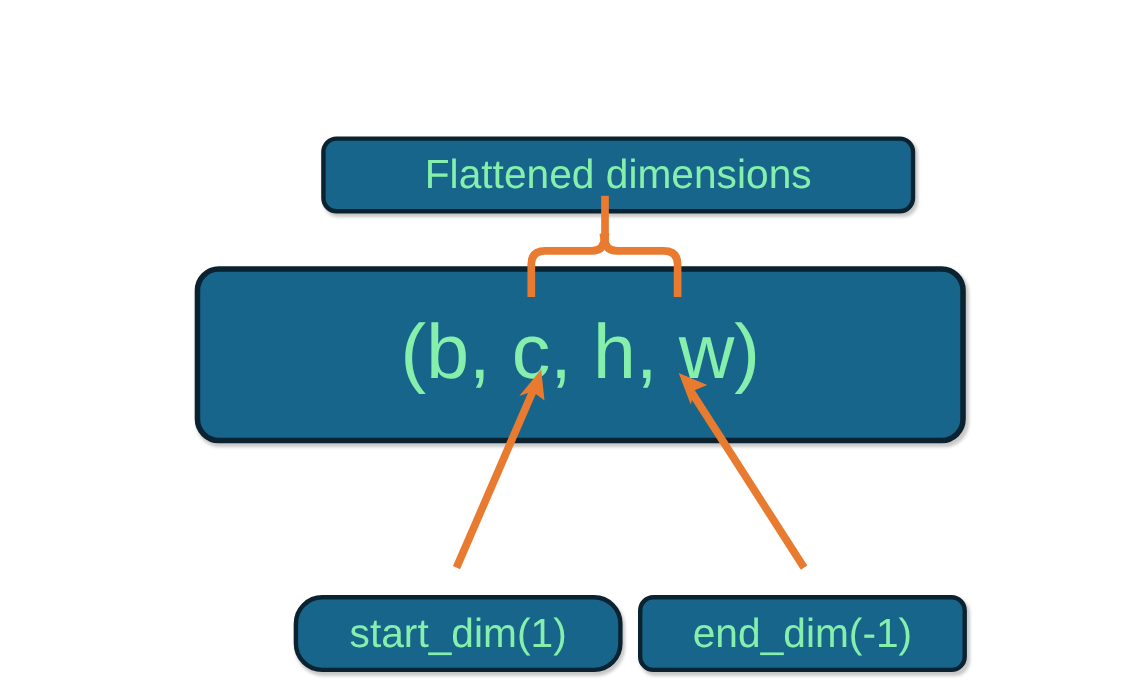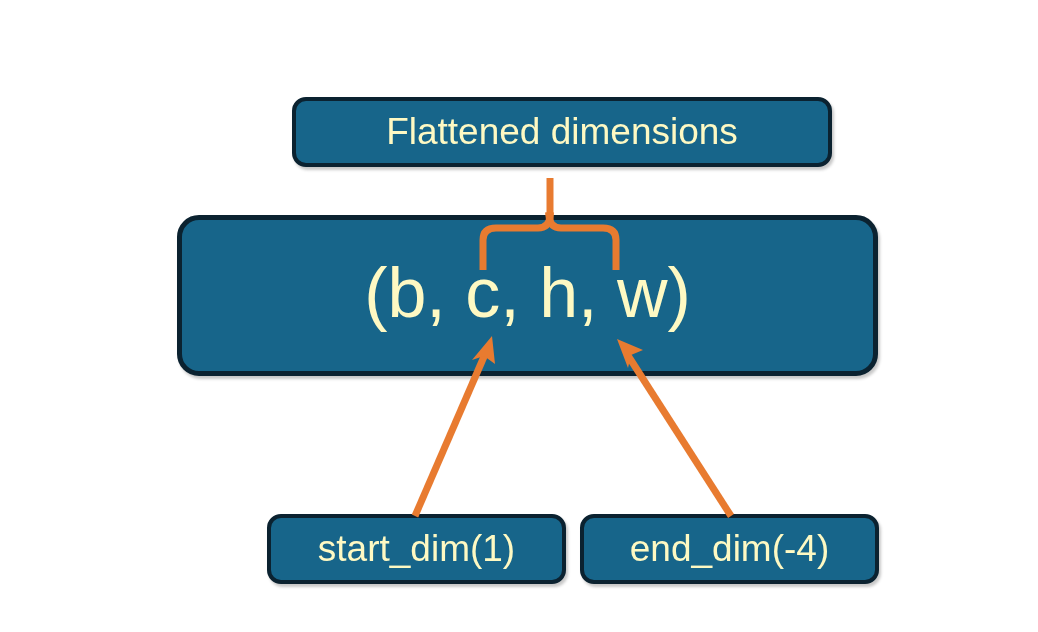--- a/index.html
+++ b/index.html
@@ -17,29 +17,30 @@
     background: #ffffff;
     overflow: hidden;
   }
 
   .node {
     position: absolute;
     box-sizing: border-box;
     background: #17658A;
     border: 4px solid #0B2230;
     border-radius: 16px;
-    color: #fef9c3;
+    color: #86efac;
     display: flex;
     align-items: center;
     justify-content: center;
     text-align: center;
     line-height: 1.1;
     z-index: 2;
     box-shadow: 2px 3px 3px rgba(0,0,0,0.22);
     white-space: nowrap;
+    margin-top: 27px;
   }
 
   
   #node-flattened {
     left: 292px;
     top: 97px;
     width: 540px;
     height: 70px;
     font-size: 37px;
     border-radius: 14px;
@@ -61,21 +62,21 @@
     transform: translateY(-2px);
   }
 
   
   #node-start-dim {
     left: 267px;
     top: 514px;
     width: 299px;
     height: 70px;
     font-size: 37px;
-    border-radius: 14px;
+    border-radius: 26px;
     align-items: center;
   }
   #node-end-dim {
     left: 580px;
     top: 514px;
     width: 299px;
     height: 70px;
     font-size: 37px;
     border-radius: 14px;
   }
@@ -119,21 +120,21 @@
 
   <div class="node" id="node-tuple">
     <span class="node-label">(b, c, h, w)</span>
   </div>
 
   <div class="node" id="node-start-dim">
     <span class="node-label">start_dim(1)</span>
   </div>
 
   <div class="node" id="node-end-dim">
-    <span class="node-label">end_dim(-4)</span>
+    <span class="node-label">end_dim(-1)</span>
   </div>
 
   <svg id="connectors" viewBox="0 0 1038 632">
 
     <g>
 
       <path class="conn-stroke" d="M 483 270
                L 483 240
                Q 483 228 496 228
                L 538 228

